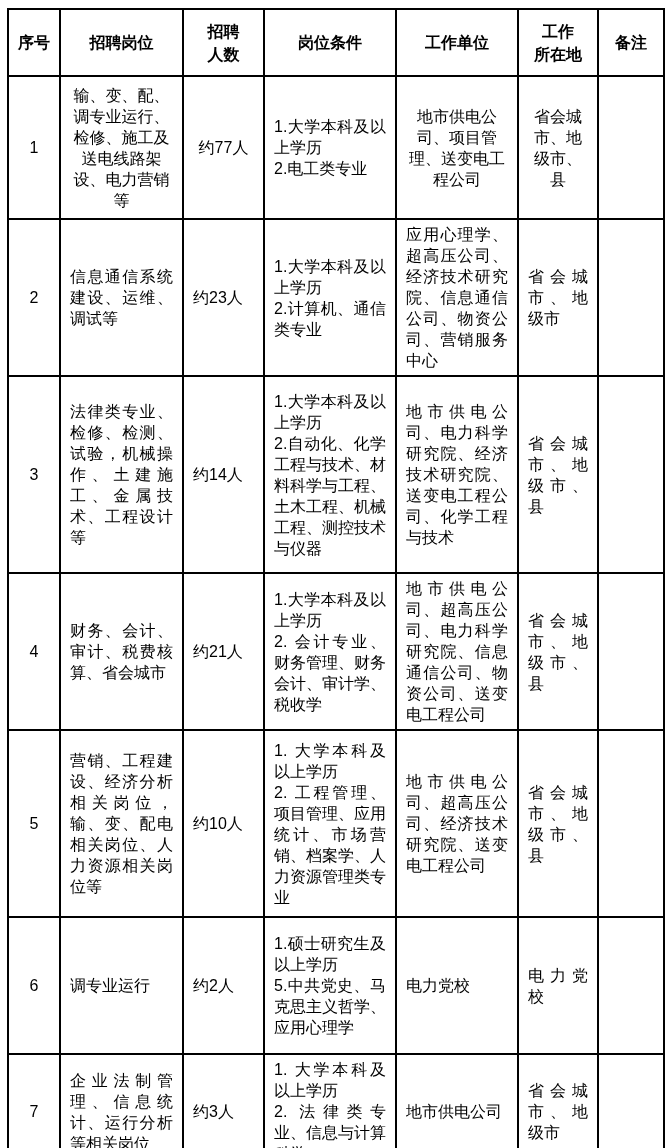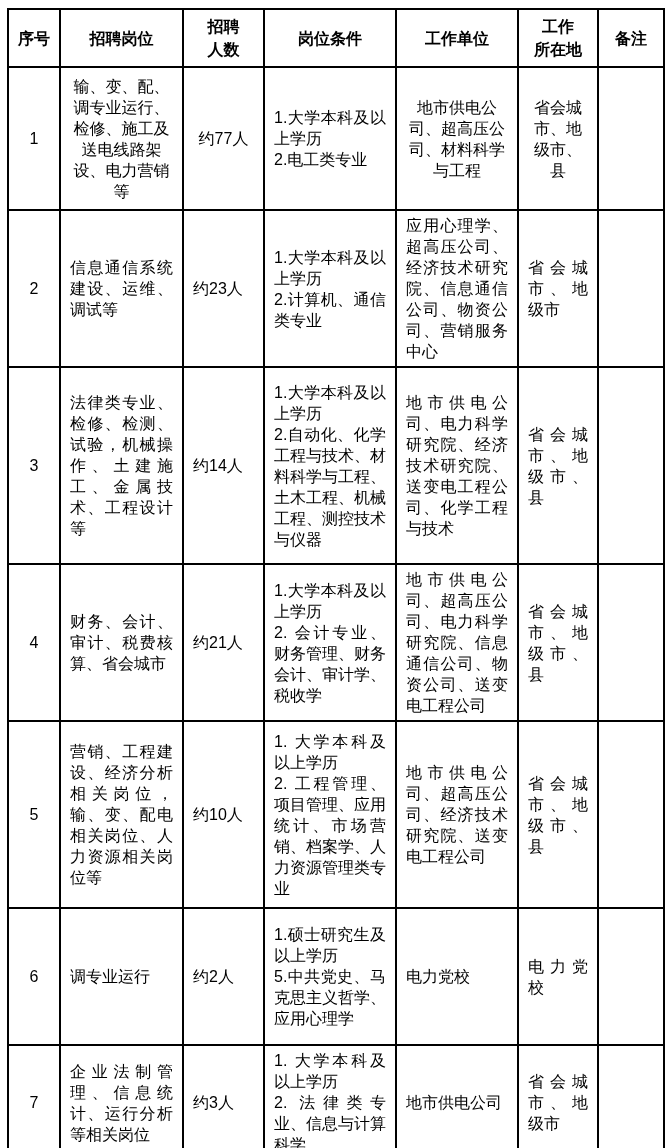--- a/index.html
+++ b/index.html
@@ -39,21 +39,21 @@
     line-height: 23px;
   }
   table.recruit td {
     text-align: justify;
     white-space: pre-line;
   }
   table.recruit td.center {
     text-align: center;
   }
   
-  tr.hrow  { height: 58px; border-radius: 15px; }
+  tr.hrow  { height: 67px; border-radius: 15px; }
   tr.row-1 { height: 143px; }
   tr.row-2 { height: 150px; }
   tr.row-3 { height: 197px; }
   tr.row-4 { height: 153px; }
   tr.row-5 { height: 187px; }
   tr.row-6 { height: 137px; }
   tr.row-7 { height: 99px; }
 </style>
 </head>
 <body>
@@ -81,21 +81,21 @@
 所在地</th>
         <th>备注</th>
       </tr>
 
       <tr class="row-1">
         <td class="center">1</td>
         <td class="center">输、变、配、调专业运行、检修、施工及送电线路架设、电力营销等</td>
         <td class="center">约77人</td>
         <td>1.大学本科及以上学历
 2.电工类专业</td>
-        <td class="center">地市供电公司、超高压公司、材料科学与工程</td>
+        <td class="center">地市供电公司、项目管理、送变电工程公司</td>
         <td class="center">省会城市、地级市、县</td>
         <td></td>
       </tr>
 
       <tr class="row-2">
         <td class="center">2</td>
         <td>信息通信系统建设、运维、调试等</td>
         <td>约23人</td>
         <td>1.大学本科及以上学历
 2.计算机、通信类专业</td>

